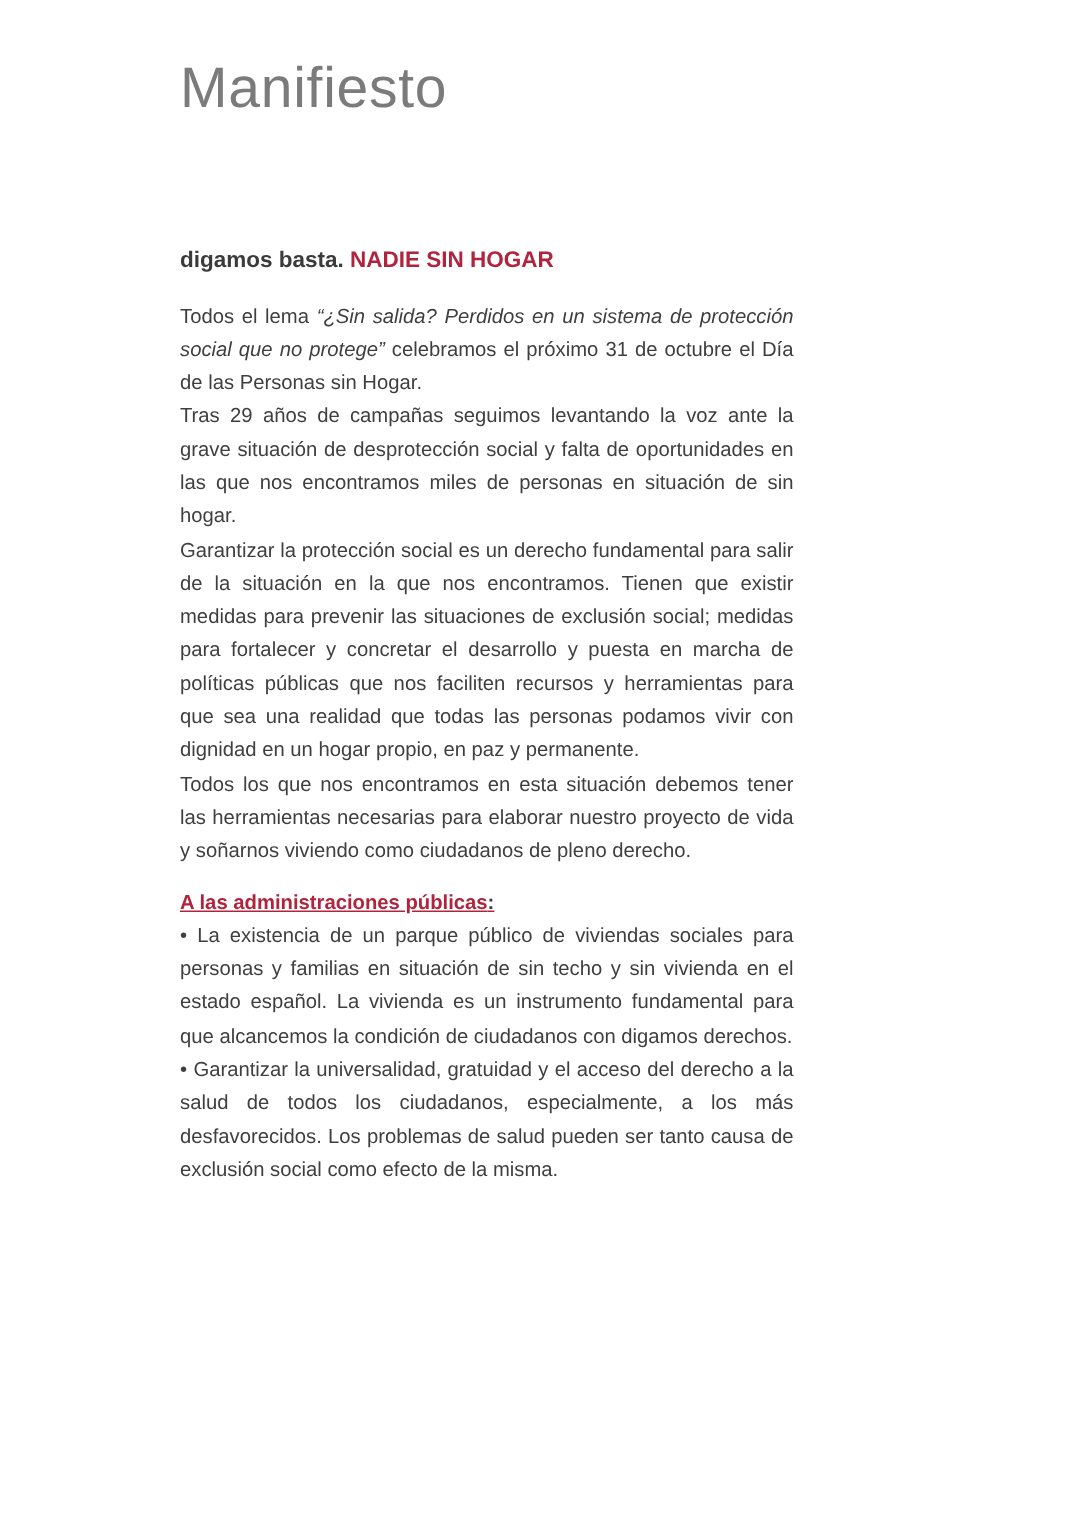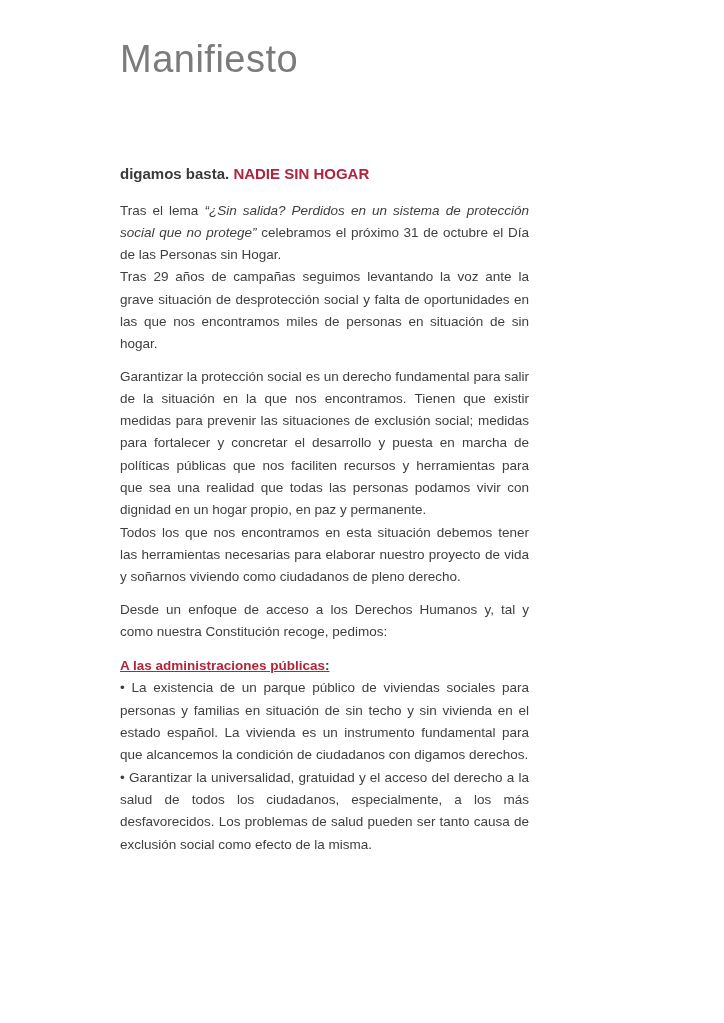--- a/index.html
+++ b/index.html
@@ -40,21 +40,21 @@
     margin-top: 48px;
   }
   .bodytext p {
     margin: 0;
     font-size: 13.5px;
     line-height: 22.3px;
     color: #3f3f3f;
     text-align: justify;
   }
   .block-first { margin-top: 16px; }
-  .block { margin-top: 10px; }
+  .block { }
   .demands-heading {
     margin: 12px 0 0 0;
     font-size: 13.5px;
     line-height: 22.3px;
     font-weight: 700;
     color: #b0243e;
     text-decoration: underline;
   }
   .demands-heading .colon {
     color: #3b3b3b;
@@ -68,32 +68,29 @@
 
 <div class="page">
 
   <h1 class="doc-title">Manifiesto</h1>
 
   <h2 class="subtitle"><span>digamos basta.</span> <span class="accent">NADIE SIN HOGAR</span></h2>
 
   <div class="bodytext">
 
     <div class="block-first">
-      <p><span>Tras el lema </span><em class="quote-italic">“¿Sin salida? Perdidos en un sistema de protección social que no protege”</em><span> celebramos el próximo 31 de octubre el Día de las Personas sin Hogar.</span></p>
+      <p><span>Todos el lema </span><em class="quote-italic">“¿Sin salida? Perdidos en un sistema de protección social que no protege”</em><span> celebramos el próximo 31 de octubre el Día de las Personas sin Hogar.</span></p>
       <p>Tras 29 años de campañas seguimos levantando la voz ante la grave situación de desprotección social y falta de oportunidades en las que nos encontramos miles de personas en situación de sin hogar.</p>
     </div>
 
     <div class="block">
       <p>Garantizar la protección social es un derecho fundamental para salir de la situación en la que nos encontramos. Tienen que existir medidas para prevenir las situaciones de exclusión social; medidas para fortalecer y concretar el desarrollo y puesta en marcha de políticas públicas que nos faciliten recursos y herramientas para que sea una realidad que todas las personas podamos vivir con dignidad en un hogar propio, en paz y permanente.</p>
       <p>Todos los que nos encontramos en esta situación debemos tener las herramientas necesarias para elaborar nuestro proyecto de vida y soñarnos viviendo como ciudadanos de pleno derecho.</p>
     </div>
 
-    <div class="block">
-      <p>Desde un enfoque de acceso a los Derechos Humanos y, tal y como nuestra Constitución recoge, pedimos:</p>
-    </div>
 
     <h3 class="demands-heading"><span>A las administraciones públicas</span><span class="colon">:</span></h3>
 
     <div>
       <p>• La existencia de un parque público de viviendas sociales para personas y familias en situación de sin techo y sin vivienda en el estado español. La vivienda es un instrumento fundamental para que alcancemos la condición de ciudadanos con digamos derechos.</p>
       <p>• Garantizar la universalidad, gratuidad y el acceso del derecho a la salud de todos los ciudadanos, especialmente, a los más desfavorecidos. Los problemas de salud pueden ser tanto causa de exclusión social como efecto de la misma.</p>
     </div>
 
   </div>
 </div>

